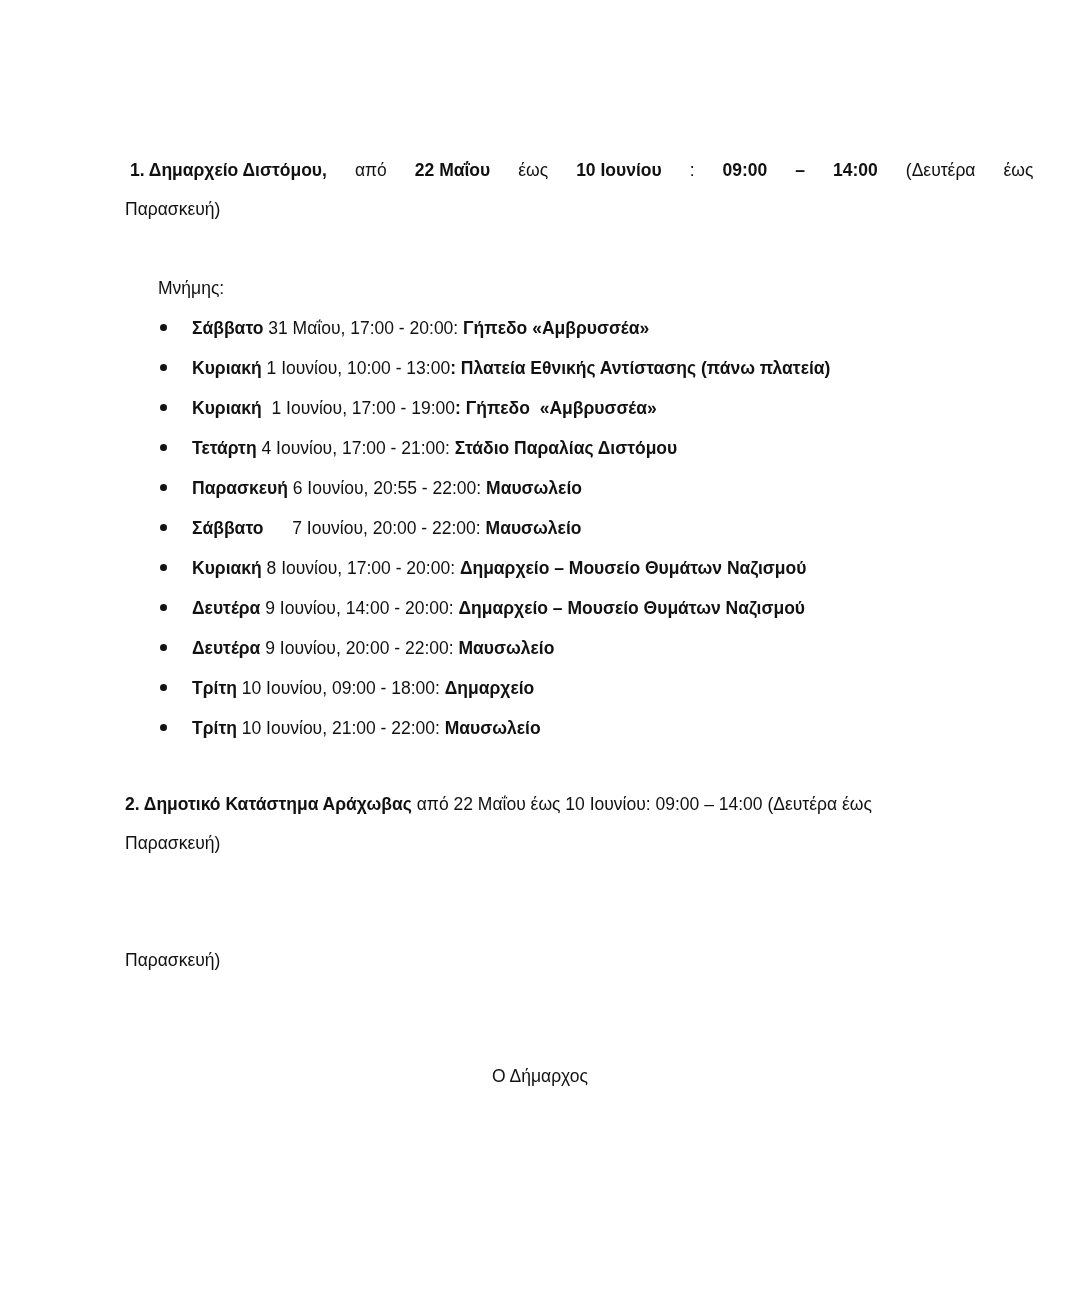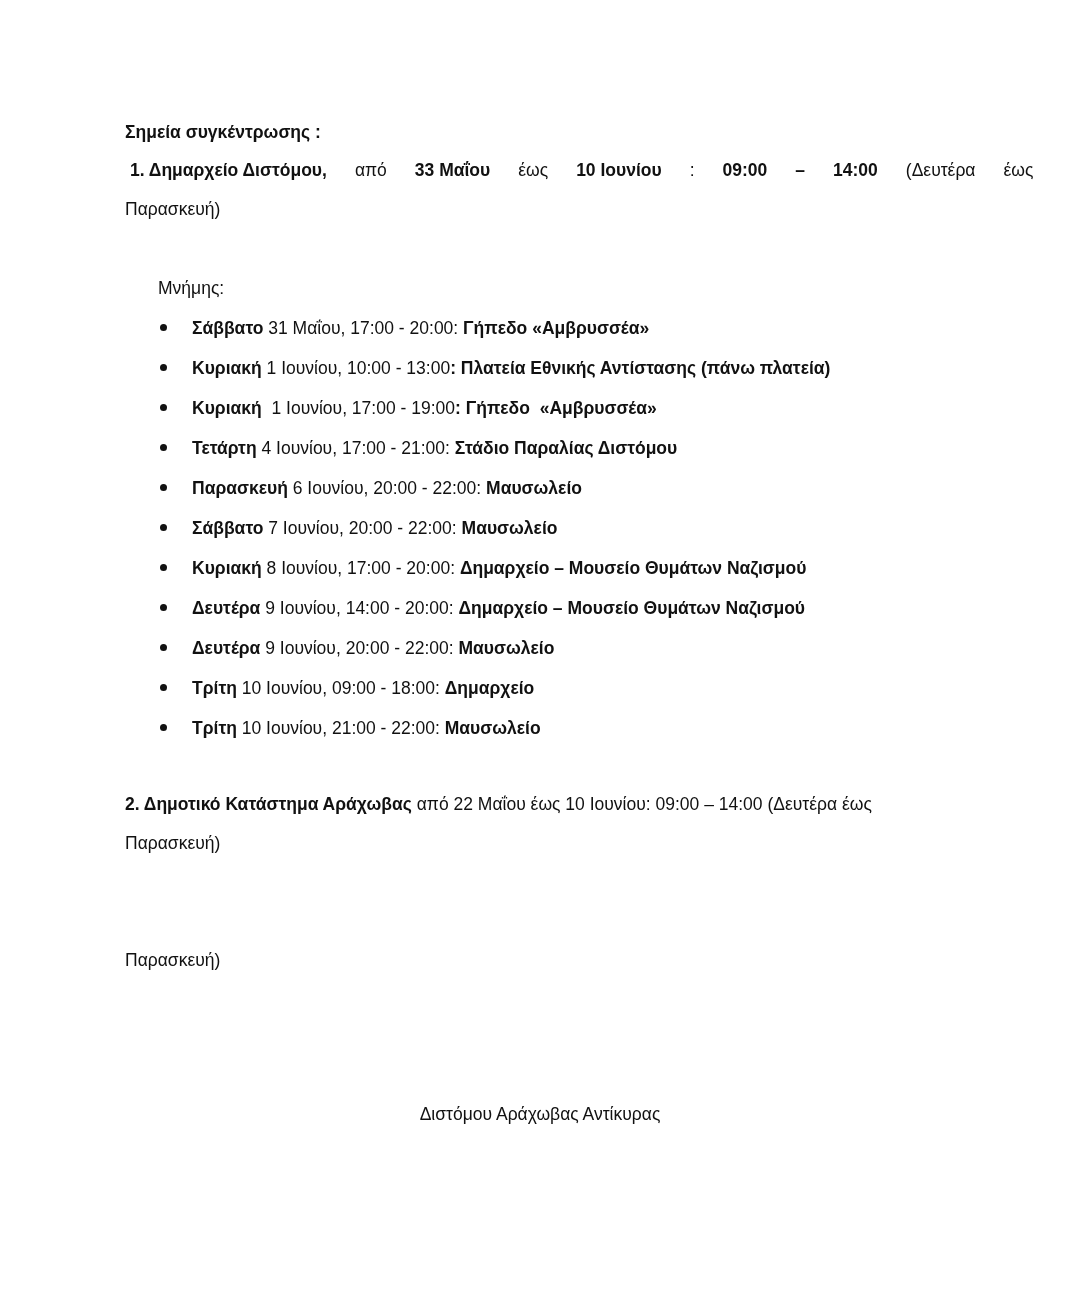--- a/index.html
+++ b/index.html
@@ -16,55 +16,54 @@
     .indent { left: 158px; width: 797px; }
     .bullet-row { position: absolute; left: 160px; line-height: 24px; white-space: nowrap; }
     .bullet { display: inline-block; width: 7px; height: 7px; border-radius: 50%; background: #111; vertical-align: middle; margin-right: 25px; position: relative; top: -2px; }
     .sig { position: absolute; left: 0; width: 1080px; text-align: center; line-height: 24px; }
   </style>
 </head>
 <body>
 
 <div class="page">
 
-  <div class="line b" style="top:120px;">Σημεία συγκέντρωσης :</div>
 
   <div class="line justify" style="top:158px; left:130px; width:825px;gap:28px;" id="item1-words">
       <span class="b">1. Δημαρχείο Διστόμου,</span>
       <span>από</span>
-      <span class="b">33 Μαΐου</span>
+      <span class="b">22 Μαΐου</span>
       <span>έως</span>
       <span class="b">10 Ιουνίου</span>
       <span>:</span>
       <span class="b">09:00</span>
       <span class="b">–</span>
       <span class="b">14:00</span>
       <span>(Δευτέρα</span>
       <span>έως</span>
     </div>
   <div class="line" style="top:197px;">Παρασκευή)</div>
 
   <div class="line indent" style="top:276px;">Μνήμης:</div>
 
   <div id="events">
       <div class="bullet-row" style="top: 316px;"><span class="bullet"></span><span class="b">Σάββατο</span><span style="white-space: pre;"> 31 Μαΐου, 17:00 - 20:00: </span><span class="b" style="white-space: pre;">Γήπεδο «Αμβρυσσέα»</span></div>
       <div class="bullet-row" style="top: 356px;"><span class="bullet"></span><span class="b">Κυριακή</span><span style="white-space: pre;"> 1 Ιουνίου, 10:00 - 13:00</span><span class="b" style="white-space: pre;">: Πλατεία Εθνικής Αντίστασης (πάνω πλατεία)</span></div>
       <div class="bullet-row" style="top: 396px;"><span class="bullet"></span><span class="b">Κυριακή</span><span style="white-space: pre;">  1 Ιουνίου, 17:00 - 19:00</span><span class="b" style="white-space: pre; margin-top: 24px;">: Γήπεδο  «Αμβρυσσέα»</span></div>
       <div class="bullet-row" style="top: 436px;"><span class="bullet"></span><span class="b">Τετάρτη</span><span style="white-space: pre;"> 4 Ιουνίου, 17:00 - 21:00: </span><span class="b" style="white-space: pre;">Στάδιο Παραλίας Διστόμου</span></div>
-      <div class="bullet-row" style="top: 476px;"><span class="bullet"></span><span class="b">Παρασκευή</span><span style="white-space: pre;"> 6 Ιουνίου, 20:00 - 22:00: </span><span class="b" style="white-space: pre;">Μαυσωλείο</span></div>
-      <div class="bullet-row" style="top: 516px;"><span class="bullet"></span><span class="b">Σάββατο</span><span style="white-space: pre;"> 7 Ιουνίου, 20:00 - 22:00: </span><span class="b" style="white-space: pre;">Μαυσωλείο</span></div>
+      <div class="bullet-row" style="top: 476px;"><span class="bullet"></span><span class="b">Παρασκευή</span><span style="white-space: pre;"> 6 Ιουνίου, 20:55 - 22:00: </span><span class="b" style="white-space: pre;">Μαυσωλείο</span></div>
+      <div class="bullet-row" style="top: 516px;"><span class="bullet"></span><span class="b">Σάββατο</span><span style="white-space: pre; padding-left: 24px;"> 7 Ιουνίου, 20:00 - 22:00: </span><span class="b" style="white-space: pre;">Μαυσωλείο</span></div>
       <div class="bullet-row" style="top: 556px;"><span class="bullet"></span><span class="b">Κυριακή</span><span style="white-space: pre;"> 8 Ιουνίου, 17:00 - 20:00: </span><span class="b" style="white-space: pre;">Δημαρχείο – Μουσείο Θυμάτων Ναζισμού</span></div>
       <div class="bullet-row" style="top: 596px;"><span class="bullet"></span><span class="b">Δευτέρα</span><span style="white-space: pre;"> 9 Ιουνίου, 14:00 - 20:00: </span><span class="b" style="white-space: pre;">Δημαρχείο – Μουσείο Θυμάτων Ναζισμού</span></div>
       <div class="bullet-row" style="top: 636px;"><span class="bullet"></span><span class="b">Δευτέρα</span><span style="white-space: pre;"> 9 Ιουνίου, 20:00 - 22:00: </span><span class="b" style="white-space: pre;">Μαυσωλείο</span></div>
       <div class="bullet-row" style="top: 676px;"><span class="bullet"></span><span class="b">Τρίτη</span><span style="white-space: pre;"> 10 Ιουνίου, 09:00 - 18:00: </span><span class="b" style="white-space: pre;">Δημαρχείο</span></div>
       <div class="bullet-row" style="top: 716px;"><span class="bullet"></span><span class="b">Τρίτη</span><span style="white-space: pre;"> 10 Ιουνίου, 21:00 - 22:00: </span><span class="b" style="white-space: pre;">Μαυσωλείο</span></div>
     </div>
 
   <div class="line" style="top:792px;">
     <span class="b">2. Δημοτικό Κατάστημα Αράχωβας</span><span> από 22 Μαΐου έως 10 Ιουνίου: 09:00 – 14:00 (Δευτέρα έως</span>
   </div>
   <div class="line" style="top:831px;">Παρασκευή)</div>
 
   <div class="line" style="top:948px;">Παρασκευή)</div>
 
-  <div class="sig" style="top:1102px;">Διστόμου Αράχωβας Αντίκυρας</div>
+  <div class="sig" style="top:1064px;">Ο Δήμαρχος</div>
 
 </div>
 
 </body></html>

